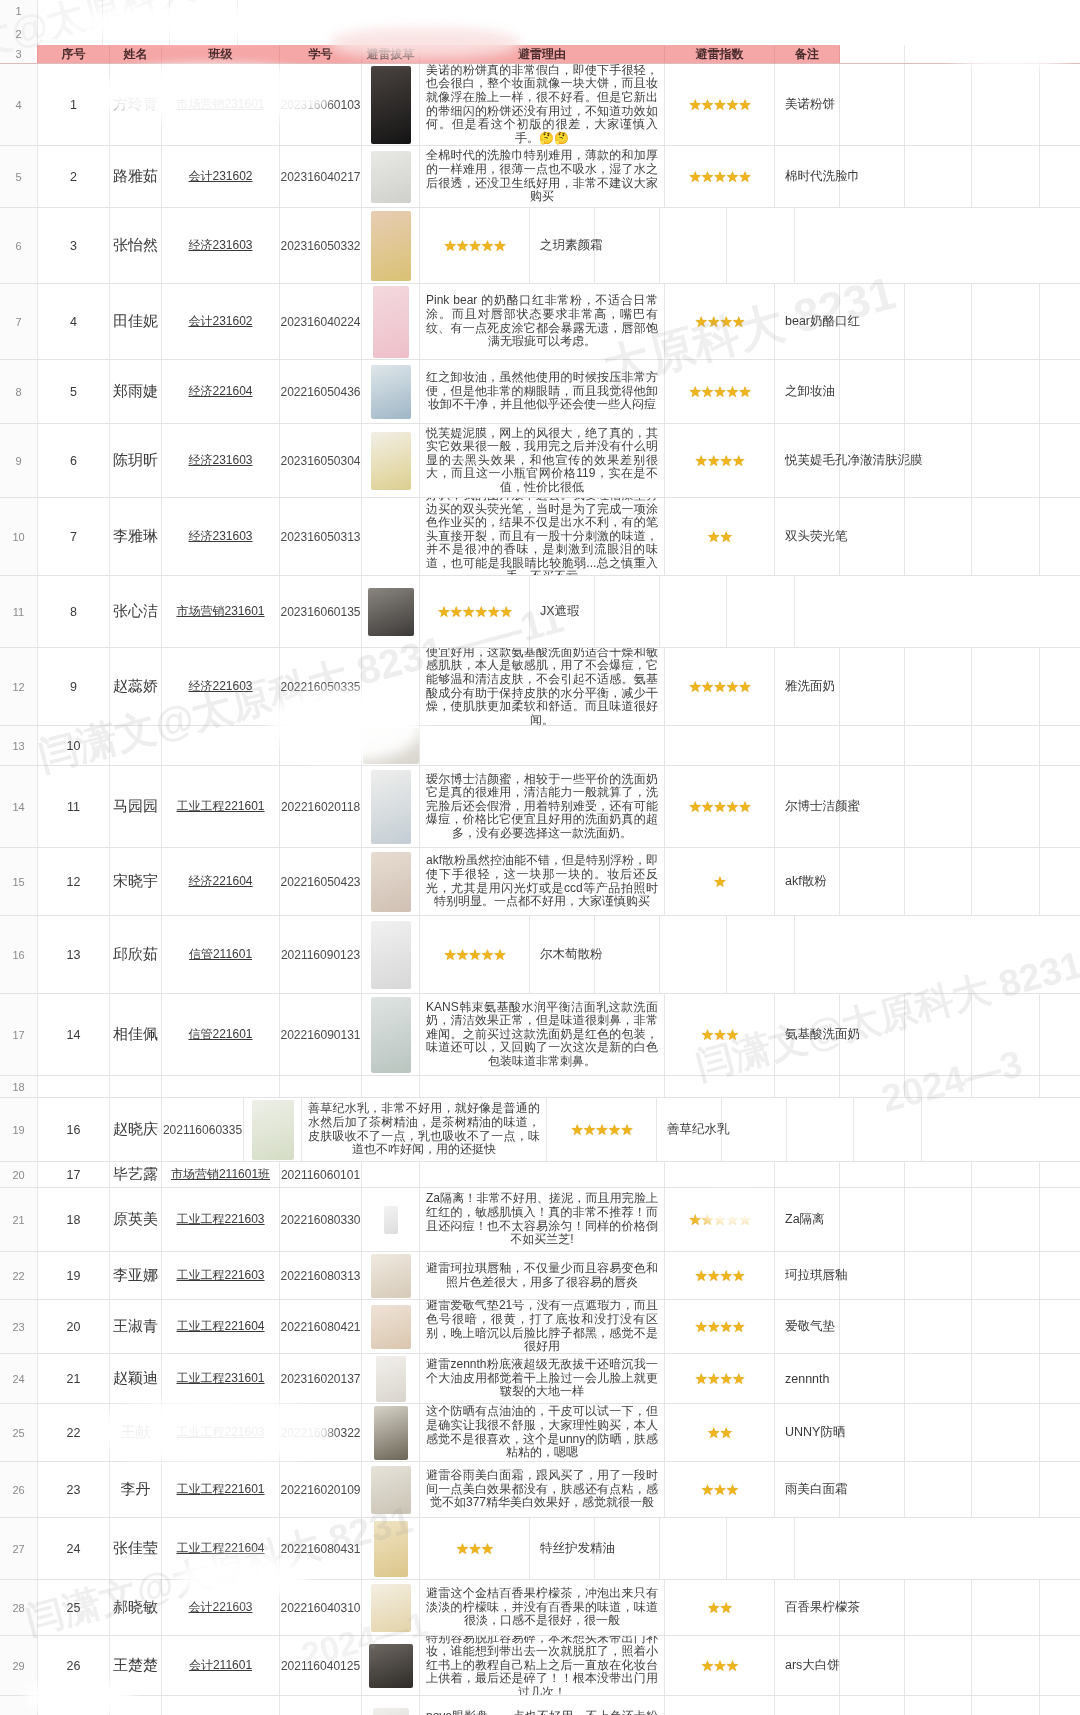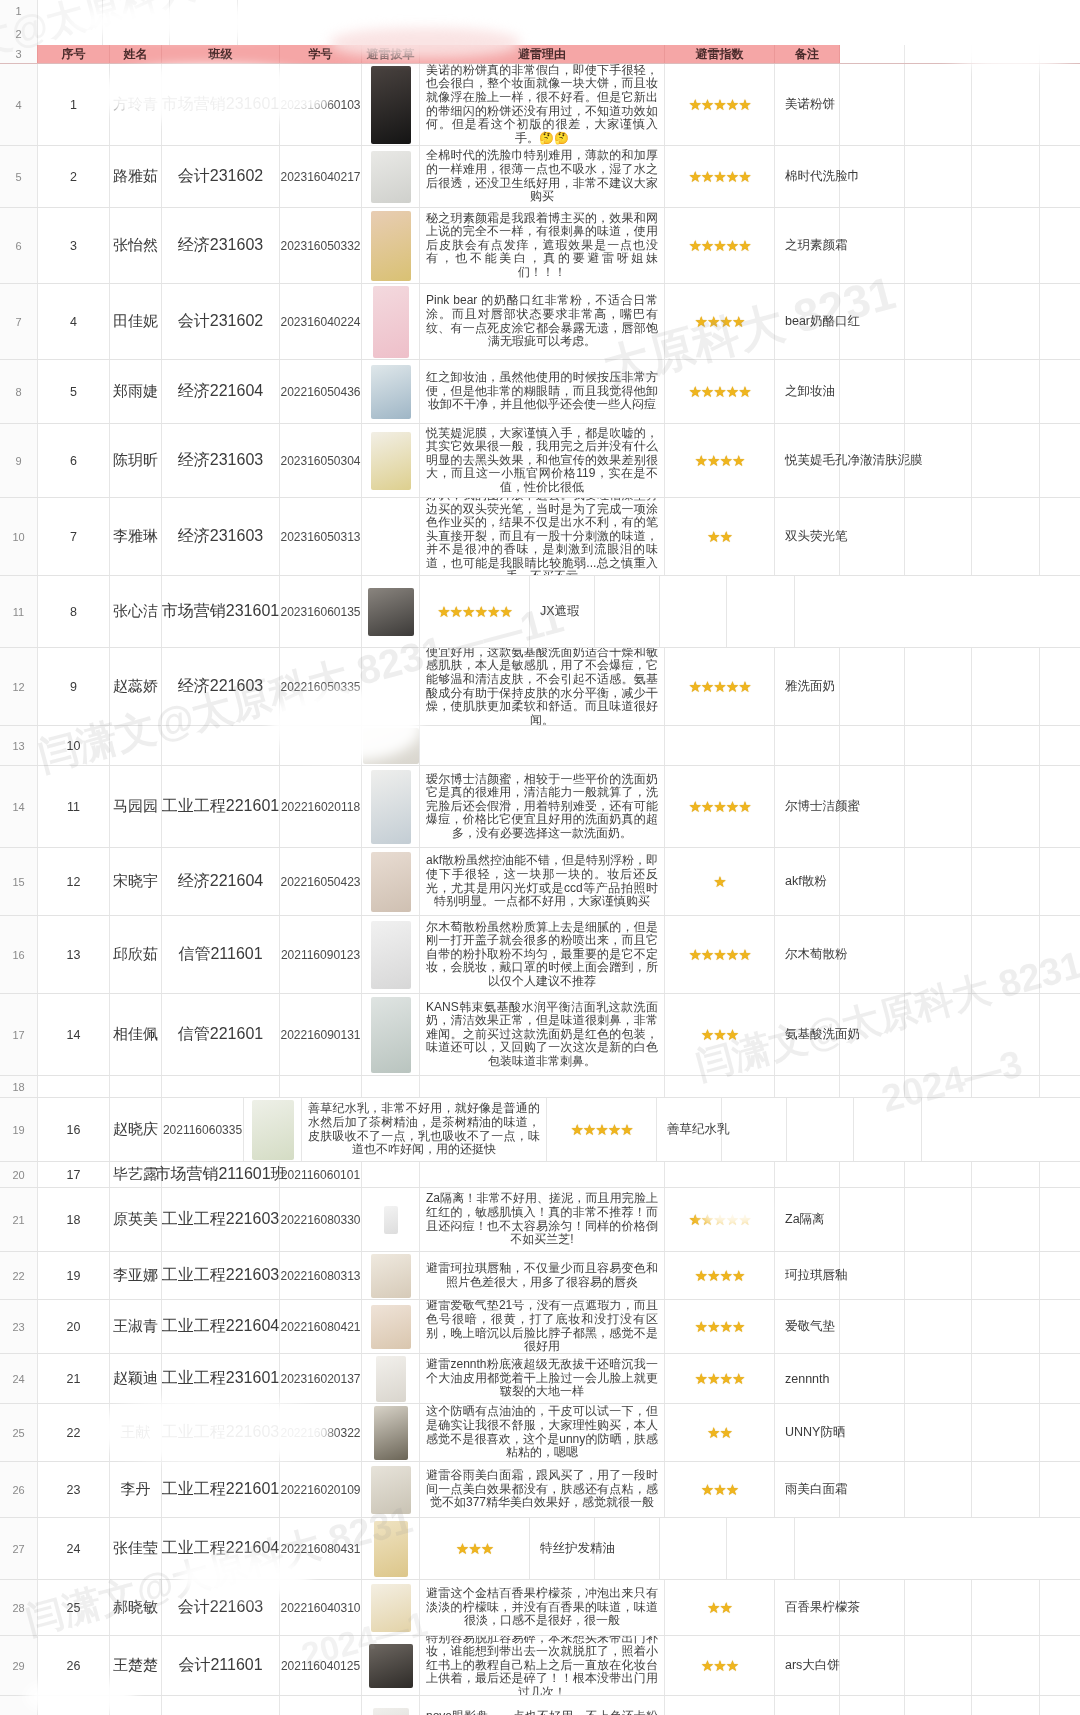--- a/index.html
+++ b/index.html
@@ -3,21 +3,21 @@
 <meta charset="utf-8">
 <style>
   html,body{margin:0;padding:0;background:#fff;}
   #sheet{position:relative;width:1080px;height:1715px;overflow:hidden;background:#fff;
          font-family:"Liberation Sans","DejaVu Sans",sans-serif;color:#3a3a3a;}
   .row{display:flex;border-bottom:1px solid #e3e3e3;box-sizing:border-box;background:#fff;position:relative;}
   .c{box-sizing:border-box;border-right:1px solid #e6e6e6;display:flex;align-items:center;justify-content:center;flex:0 0 auto;overflow:hidden;}
   .gut{width:38px;color:#8a8a8a;font-size:11px;background:#fbfbfb;}
   .no{width:72px;font-size:12.5px;}
   .nm{width:52px;font-size:15px;white-space:nowrap;overflow:visible;}
-  .cl{width:118px;font-size:16px;white-space:nowrap;overflow:visible;}
+  .cl{width:118px;font-size:12px;white-space:nowrap;overflow:visible;text-decoration:underline;}
   .sid{width:82px;font-size:12px;color:#4a4a4a;white-space:nowrap;overflow:visible;}
   .im{width:58px;}
   .rs{width:245px;padding:3px 6px;}
   .rs .txt{width:100%;font-size:12px;line-height:13.6px;color:#3d3d3d;text-align:justify;text-align-last:center;}
   .st{width:110px;color:#efb51e;font-size:15px;letter-spacing:-1px;text-shadow:0 0 1px #c78d00;white-space:nowrap;}
   .nt{width:65px;justify-content:flex-start;padding-left:10px;font-size:12.5px;white-space:nowrap;overflow:visible;}
   .x1{width:65px}.x2{width:67px}.x3{width:68px}.x4{width:40px;border-right:none}
   .photo{border-radius:2px;}
   
   #titleRow{display:flex;height:45px;}
@@ -109,23 +109,20 @@
       </div>
       <div class="row" style="height: 76px;">
         <div class="c gut">6</div>
         <div class="c no">3</div>
         <div class="c nm">张怡然</div>
         <div class="c cl">经济231603</div>
         <div class="c sid">202316050332</div>
         <div class="c im">
           <div class="photo" style="width: 40px; height: 70px; background: linear-gradient(160deg, rgb(232, 205, 180), rgb(217, 193, 115));"></div>
         </div>
-        <div class="c rs">
-          <div class="txt">秘之玥素颜霜是我跟着博主买的，效果和网上说的完全不一样，有很刺鼻的味道，使用后皮肤会有点发痒，遮瑕效果是一点也没有，也不能美白，真的要避雷呀姐妹们！！！</div>
-        </div>
         <div class="c st">
           <span>★★★★★</span>
         </div>
         <div class="c nt">之玥素颜霜</div>
         <div class="c x1"></div>
         <div class="c x2"></div>
         <div class="c x3"></div>
         <div class="c x4"></div>
       </div>
       <div class="row" style="height: 76px;">
@@ -173,21 +170,21 @@
       <div class="row" style="height: 74px;">
         <div class="c gut">9</div>
         <div class="c no">6</div>
         <div class="c nm">陈玥昕</div>
         <div class="c cl">经济231603</div>
         <div class="c sid">202316050304</div>
         <div class="c im">
           <div class="photo" style="width: 40px; height: 58px; background: linear-gradient(160deg, rgb(242, 239, 230), rgb(221, 207, 142));"></div>
         </div>
         <div class="c rs">
-          <div class="txt">悦芙媞泥膜，大家谨慎入手，都是吹嘘的，其实它效果很一般，我用完之后并没有什么明显的去黑头效果，和他宣传的效果差别很大，而且这一小瓶官网价格119，实在是不值，性价比很低</div>
+          <div class="txt">悦芙媞泥膜，网上的风很大，绝了真的，其实它效果很一般，我用完之后并没有什么明显的去黑头效果，和他宣传的效果差别很大，而且这一小瓶官网价格119，实在是不值，性价比很低</div>
         </div>
         <div class="c st">
           <span>★★★★</span>
         </div>
         <div class="c nt">悦芙媞毛孔净澈清肤泥膜</div>
         <div class="c x1"></div>
         <div class="c x2"></div>
         <div class="c x3"></div>
         <div class="c x4"></div>
       </div>
@@ -307,23 +304,20 @@
         <div class="c x4"></div>
       </div>
       <div class="row" style="height: 78px;">
         <div class="c gut">16</div>
         <div class="c no">13</div>
         <div class="c nm">邱欣茹</div>
         <div class="c cl">信管211601</div>
         <div class="c sid">202116090123</div>
         <div class="c im">
           <div class="photo" style="width: 40px; height: 68px; background: linear-gradient(160deg, rgb(241, 241, 241), rgb(215, 215, 215));"></div>
-        </div>
-        <div class="c rs">
-          <div class="txt">尔木萄散粉虽然粉质算上去是细腻的，但是刚一打开盖子就会很多的粉喷出来，而且它自带的粉扑取粉不均匀，最重要的是它不定妆，会脱妆，戴口罩的时候上面会蹭到，所以仅个人建议不推荐</div>
         </div>
         <div class="c st">
           <span>★★★★★</span>
         </div>
         <div class="c nt">尔木萄散粉</div>
         <div class="c x1"></div>
         <div class="c x2"></div>
         <div class="c x3"></div>
         <div class="c x4"></div>
       </div>

